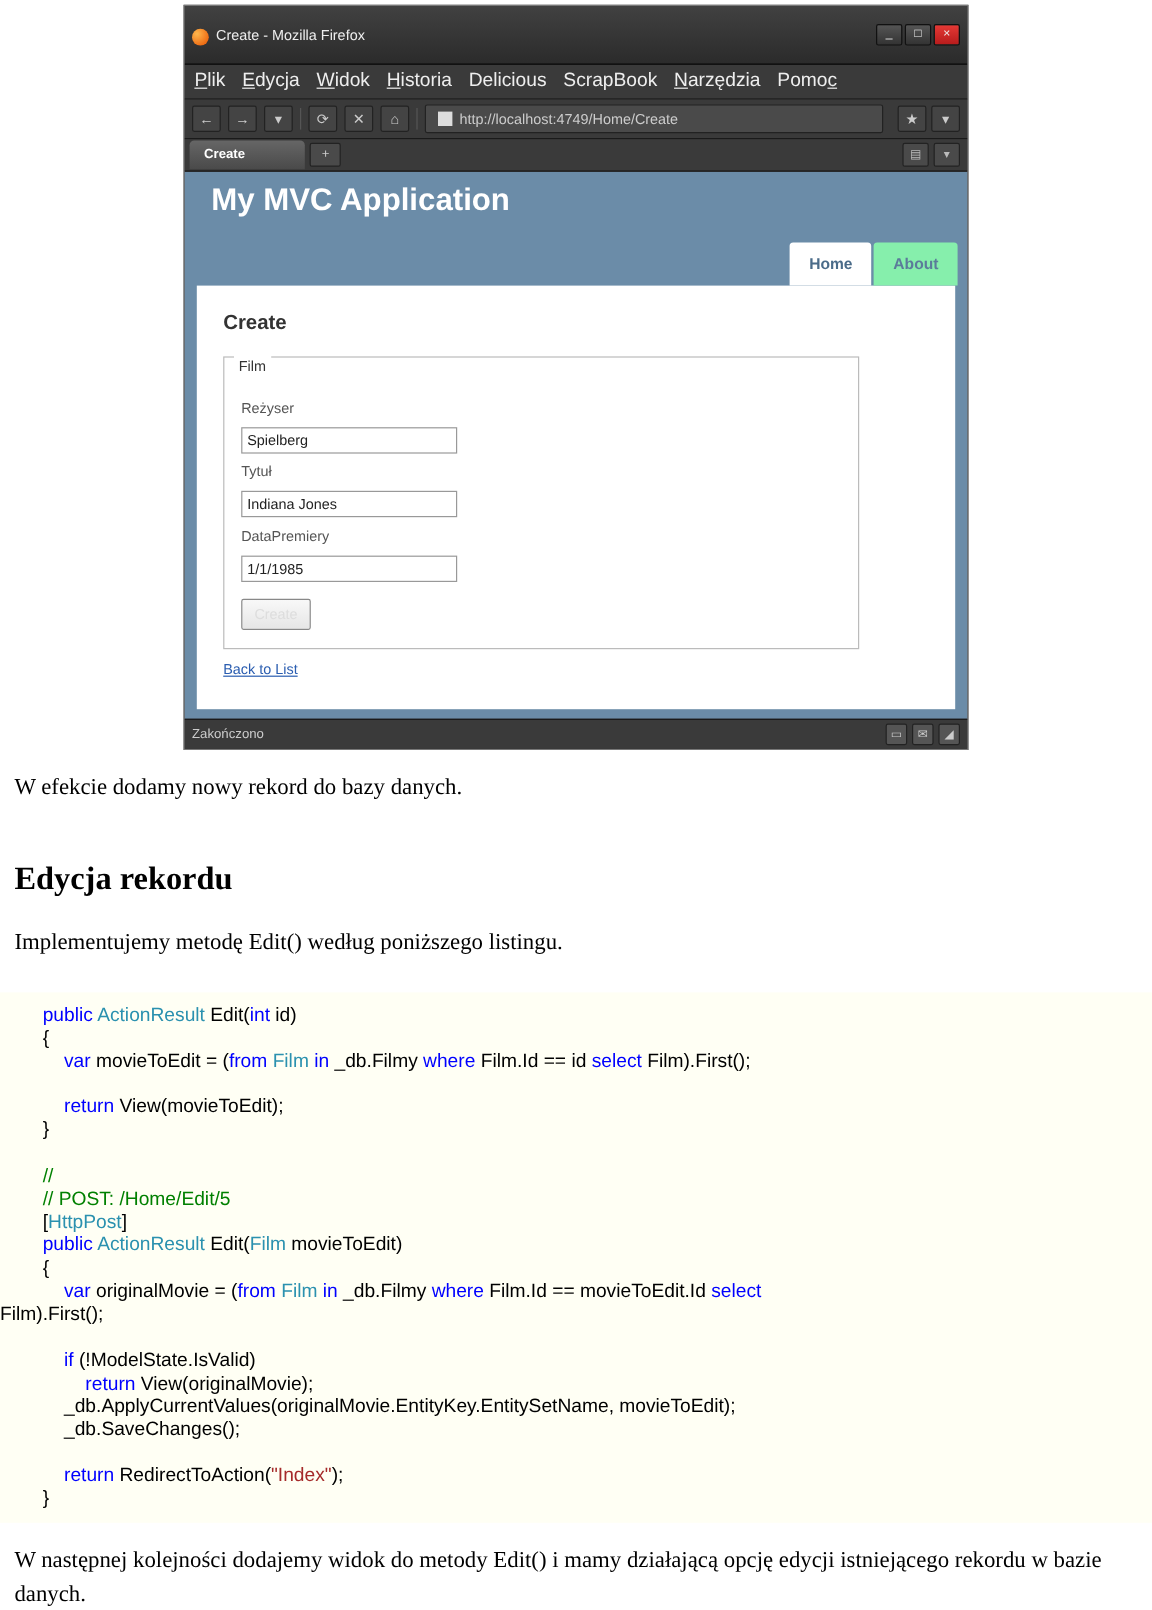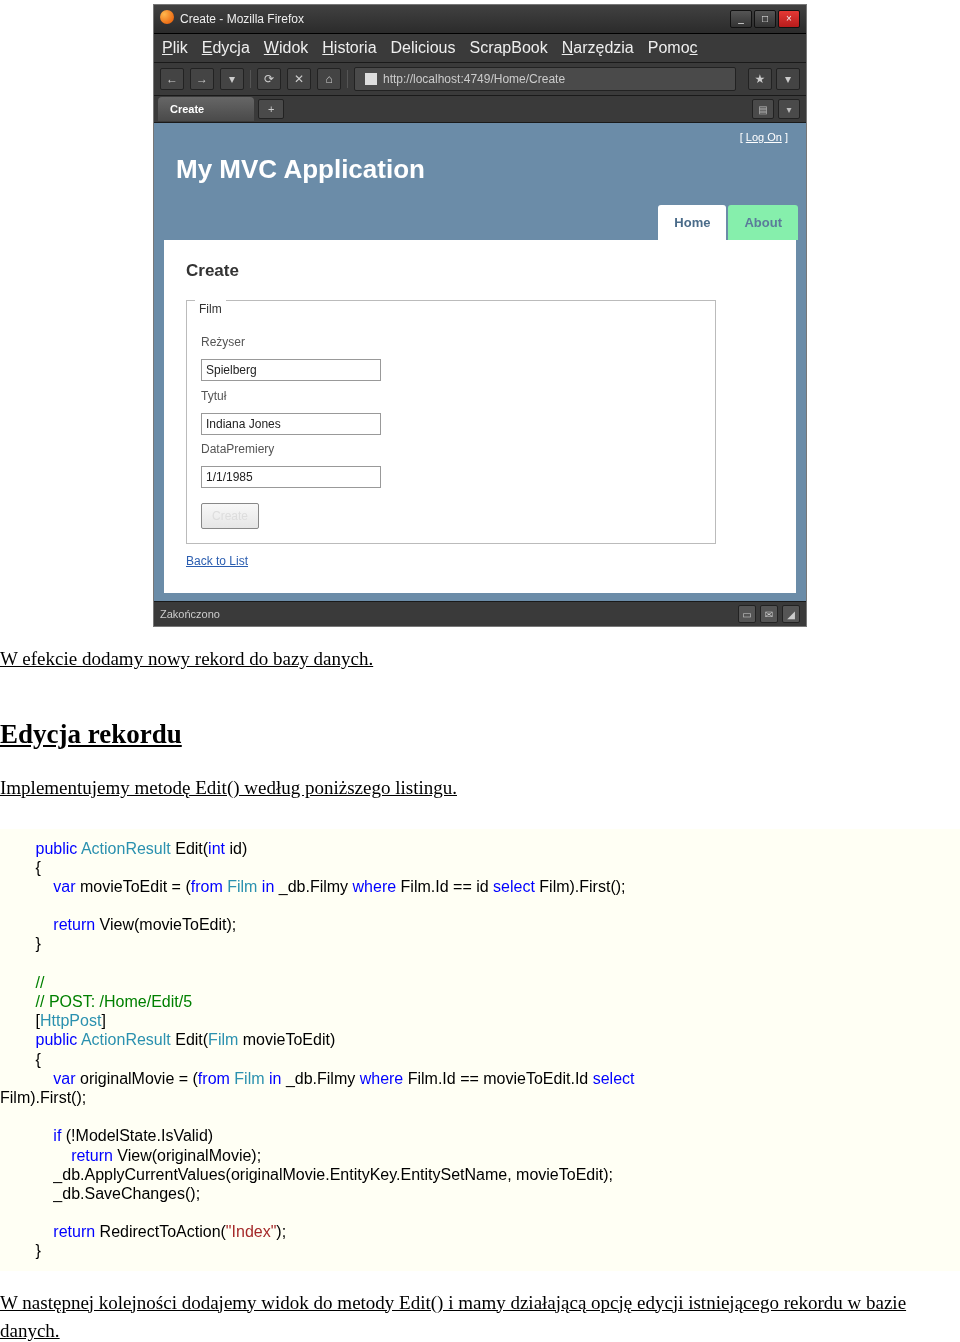--- a/index.html
+++ b/index.html
@@ -20,24 +20,24 @@
   .screenshot {
     width: 652px;
     margin: 4px auto 18px auto;
     border: 1px solid #777;
     background: #2a2a2a;
     font-family: Tahoma, Arial, sans-serif;
     color: #ddd;
   }
   .titlebar {
     display: flex;
-    align-items: flex-start;
+    align-items: flex-end;
     background: linear-gradient(#414141, #2b2b2b);
     border-bottom: 1px solid #000;
-    padding: 5px 6px;
+    padding: 15px 6px;
   }
   .titlebar .ff-icon {
     width: 14px; height: 14px; border-radius: 50%;
     background: radial-gradient(circle at 30% 30%, #ffb74d, #e65100);
     margin-right: 6px;
   }
   .titlebar .title { flex: 1; font-size: 12px; color: #eee; }
   .win-btns { display: flex; gap: 2px; }
   .win-btn {
     width: 20px; height: 16px; border: 1px solid #111; border-radius: 2px;
@@ -146,21 +146,21 @@
 
   .statusbar {
     display:flex; align-items:center; justify-content:space-between;
     background:#3a3a3a; color:#ccc; font-size:11px; padding:3px 6px;
     border-top:1px solid #1a1a1a;
   }
   .statusbar .right-icons { display:flex; gap:4px; }
   .status-ico { width:16px;height:16px;background:#555;border:1px solid #222;border-radius:2px;display:flex;align-items:center;justify-content:center;font-size:10px; }
 
   
-  .body-text { padding: 0 0; text-decoration: underline; }
+  .body-text { padding: 0 12px; }
   .body-text p { margin: 12px 0 26px 0; }
   .body-text h2 { font-family: Georgia, serif; font-weight:bold; font-size:27px; margin: 40px 0 20px 0; }
 
   
   .code-block {
     background: #fffff4;
     font-family: Liberation Sans, sans-serif;
     font-size: 16px;
     line-height: 1.2;
     padding: 10px 0 10px 0;
@@ -223,23 +223,20 @@
     <div class="tabs">
       <div class="tab">Create</div>
       <div class="tab-plus">+</div>
       <div class="tab-right">
         <div class="ico">▤</div>
         <div class="ico">▾</div>
       </div>
     </div>
 
     <div class="viewport">
-      <div class="site-head">
-        <div class="log-on">[ <a>Log On</a> ]</div>
-      </div>
       <div class="site-title">My MVC Application</div>
       <div class="nav-tabs">
         <div class="nav-tab">Home</div>
         <div class="nav-tab inactive">About</div>
       </div>
       <div class="content-panel">
         <h2>Create</h2>
         <div class="fieldset">
           <span class="legend">Film</span>
           <div class="fld-row">

